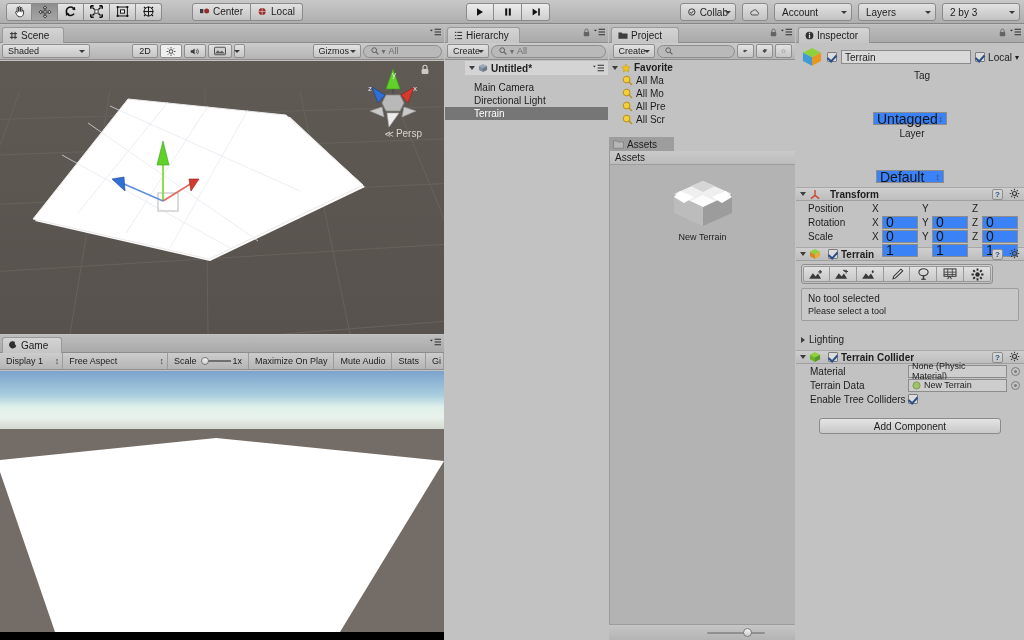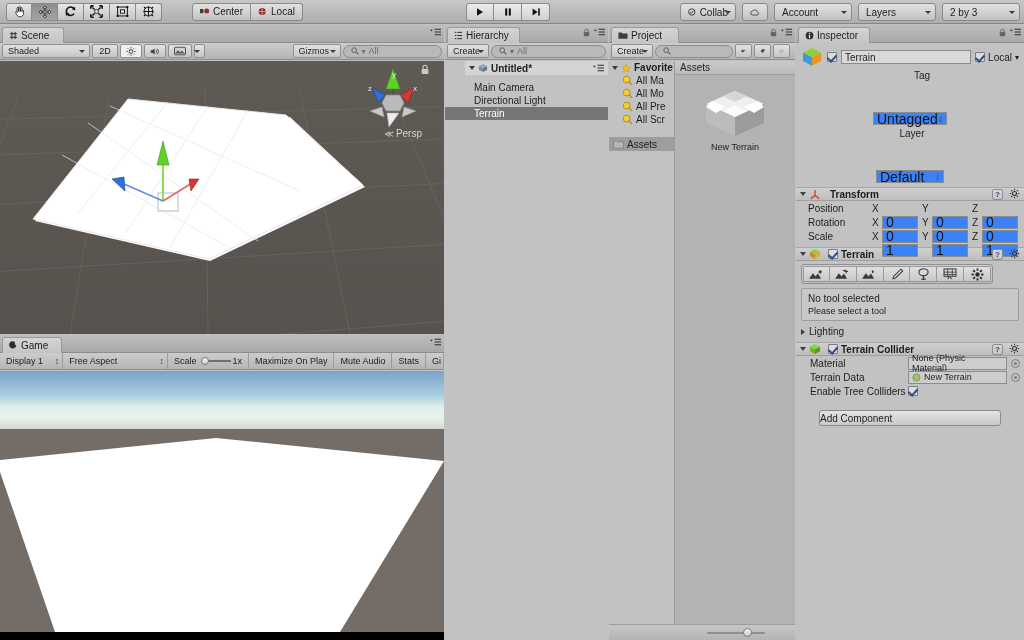--- a/index.html
+++ b/index.html
@@ -24,20 +24,21 @@
     border:1px solid #9a9a9a; border-bottom:none;
     border-radius:3px 3px 0 0;
     font-size:10px; color:#1d1d1d; white-space:nowrap;
   }
   .tab-right { position:absolute; right:3px; top:3px; display:flex; gap:3px; align-items:center; }
   .toolrow {
     height:17px; display:flex; align-items:center; gap:2px;
     padding:0 2px;
     background:linear-gradient(#cccccc,#b4b4b4);
     border-bottom:1px solid #8f8f8f;
+    justify-content:center;
   }
   .btn {
     height:14px; display:inline-flex; align-items:center; justify-content:center;
     padding:0 5px;
     background:linear-gradient(#e2e2e2,#c6c6c6);
     border:1px solid #8f8f8f; border-radius:2px;
     font-size:9px; color:#1d1d1d; white-space:nowrap;
   }
   .dd { position:relative; padding-right:12px; }
   .dd:after {
@@ -118,21 +119,21 @@
   
   #hierarchy { left:445px; top:25px; width:163px; height:615px; }
   #hierarchy .body { position:absolute; left:0; top:36px; right:0; bottom:0; background:#c2c2c2; }
   .hrow { height:13px; display:flex; align-items:center; font-size:10px; padding-left:4px; white-space:nowrap; }
   .hrow.sel { background:#767676; color:#fff; }
   .tri { width:0; height:0; border-left:4px solid #3d3d3d; border-top:3px solid transparent; border-bottom:3px solid transparent; }
   .tri.open { border-left:3px solid transparent; border-right:3px solid transparent; border-top:4px solid #3d3d3d; border-bottom:none; }
 
   
   #project { left:609px; top:25px; width:186px; height:615px; }
-  #project .cols { position:absolute; left:0; top:36px; right:0; bottom:16px; display:flex; }
+  #project .cols { position:absolute; left:0; top:36px; right:0; bottom:16px; display:flex;flex-direction:column; }
   #project .leftcol { width:65px; background:#c2c2c2; position:relative; }
   #project .rightcol { flex:1; background:#b3b3b3; position:relative; border-left:1px solid #9a9a9a; }
   .assets-hdr { height:14px; background:linear-gradient(#c9c9c9,#bcbcbc); border-bottom:1px solid #9d9d9d;
     display:flex; align-items:center; padding-left:5px; font-size:10px; }
   .projfoot { position:absolute; left:0; right:0; bottom:0; height:16px;
     background:linear-gradient(#c6c6c6,#b4b4b4); border-top:1px solid #9c9c9c;
     display:flex; align-items:center; justify-content:flex-end; padding-right:30px; }
   .slider-track { width:58px; height:2px; background:#8f8f8f; border-radius:1px; position:relative; }
   .slider-knob { position:absolute; left:36px; top:-4px; width:9px; height:9px; border-radius:50%;
     background:linear-gradient(#f2f2f2,#cdcdcd); border:1px solid #7d7d7d; }
@@ -164,21 +165,21 @@
     background:linear-gradient(#d8d8d8,#c4c4c4); display:flex; align-items:center;
     justify-content:center; font-size:8px; color:#2b4f86; font-weight:bold; }
   .prow { height:14px; display:flex; align-items:center; padding-left:12px; font-size:10px; gap:2px; }
   .prow .lbl { width:62px; flex:none; }
   .axis { display:flex; align-items:center; gap:2px; flex:1; }
   .axis .k { width:8px; text-align:left; }
   .axis .field { flex:1; }
   .vecrow { display:flex; flex:1; gap:4px; padding-right:6px; }
   .addbtn {
     width:182px; height:16px; margin:12px auto 0 auto;
-    display:flex; align-items:center; 
+    display:flex; align-items:center; justify-content:center;
     background:linear-gradient(#e4e4e4,#c8c8c8);
     border:1px solid #8b8b8b; border-radius:3px; font-size:10px;
   }
   .toolbox {
     margin:3px 5px 0 5px; display:flex;
     background:linear-gradient(#d0d0d0,#bebebe);
     border:1px solid #8f8f8f; border-radius:3px; padding:1px; width:192px;
   }
   .tool-ic { width:27px; height:16px; display:flex; align-items:center; justify-content:center;
     background:linear-gradient(#e0e0e0,#c8c8c8); border:1px solid #999; border-left-width:0; }
@@ -329,21 +330,21 @@
         <svg class="menuicon" viewBox="0 0 12 9">
             <path d="M0 1.5h3l-1.5 2z" fill="#2f2f2f"></path>
             <path d="M5 1h7M5 4h7M5 7h7" stroke="#2f2f2f" stroke-width="1.2"></path>
           </svg>
       </div>
     </div>
     <div class="toolrow">
       <div class="btn dd" style="width:88px; justify-content:flex-start;">
         <span>Shaded</span>
       </div>
-      <div class="btn" style="width:26px;">
+      <div class="btn" style="width:26px;margin-left:40px;">
         <span>2D</span>
       </div>
       <div class="btn" style="width:22px; background:#efefef;">
         <svg width="11" height="11" viewBox="0 0 12 12">
             <circle cx="6" cy="6" r="2.2" fill="none" stroke="#3a3a3a" stroke-width="1.1"></circle>
             <path d="M6 .6v1.8M6 9.6v1.8M.6 6h1.8M9.6 6h1.8M2.2 2.2l1.3 1.3M8.5 8.5l1.3 1.3M9.8 2.2L8.5 3.5M3.5 8.5l-1.3 1.3" stroke="#3a3a3a" stroke-width="1"></path>
           </svg>
       </div>
       <div class="btn" style="width:22px;">
         <svg width="12" height="11" viewBox="0 0 13 12">
@@ -895,21 +896,21 @@
               <path d="M7 .6v2.4M7 11v2.4M.6 7h2.4M11 7h2.4M2.4 2.4l1.8 1.8M9.8 9.8l1.8 1.8M11.6 2.4L9.8 4.2M4.2 9.8l-1.8 1.8" stroke="#2b2b2b" stroke-width="2"></path>
             </svg>
         </div>
       </div>
 
       <div class="helpbox">
         <div class="t1">No tool selected</div>
         <div class="t2">Please select a tool</div>
       </div>
 
-      <div class="foldrow" style="margin-top:3px;text-align:right;">
+      <div class="foldrow" style="margin-top:11px;text-align:right;">
         <span class="tri"></span>
         <span>Lighting</span>
       </div>
 
       <div class="comp-hdr" style="margin-top:3px;">
         <span class="tri open"></span>
         <svg width="12" height="12" viewBox="0 0 13 13">
           <polygon points="6.5,1 12,4 6.5,7 1,4" fill="#8fd13a"></polygon>
           <polygon points="1,4 6.5,7 6.5,12 1,9" fill="#6db425"></polygon>
           <polygon points="12,4 6.5,7 6.5,12 12,9" fill="#55982b"></polygon>

